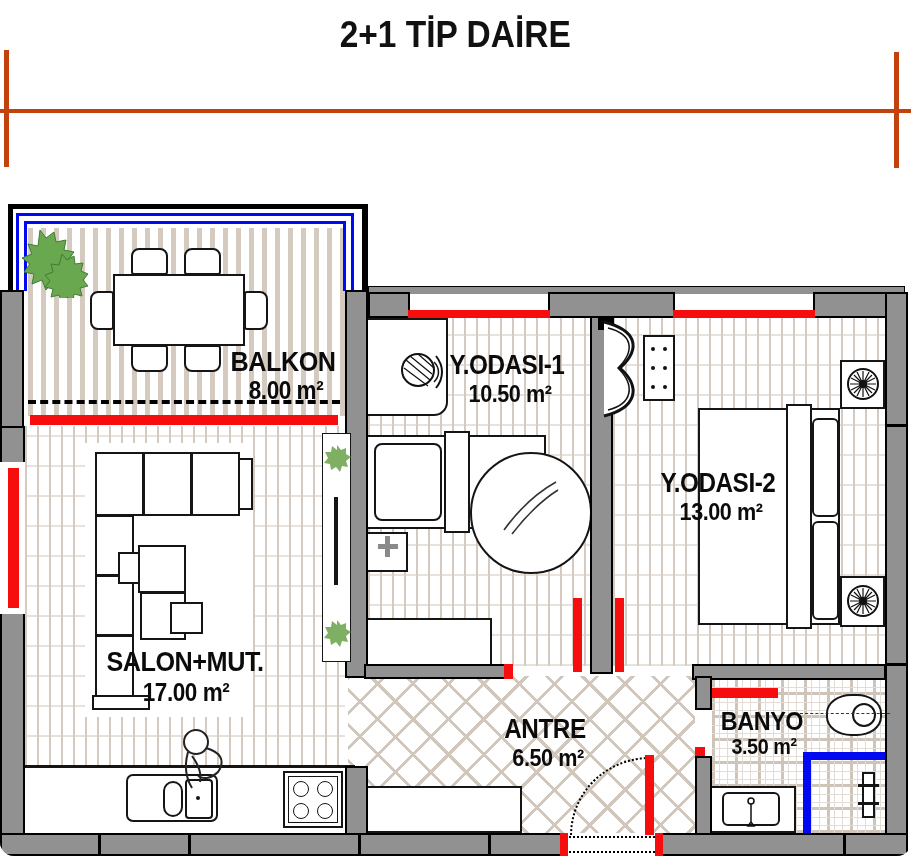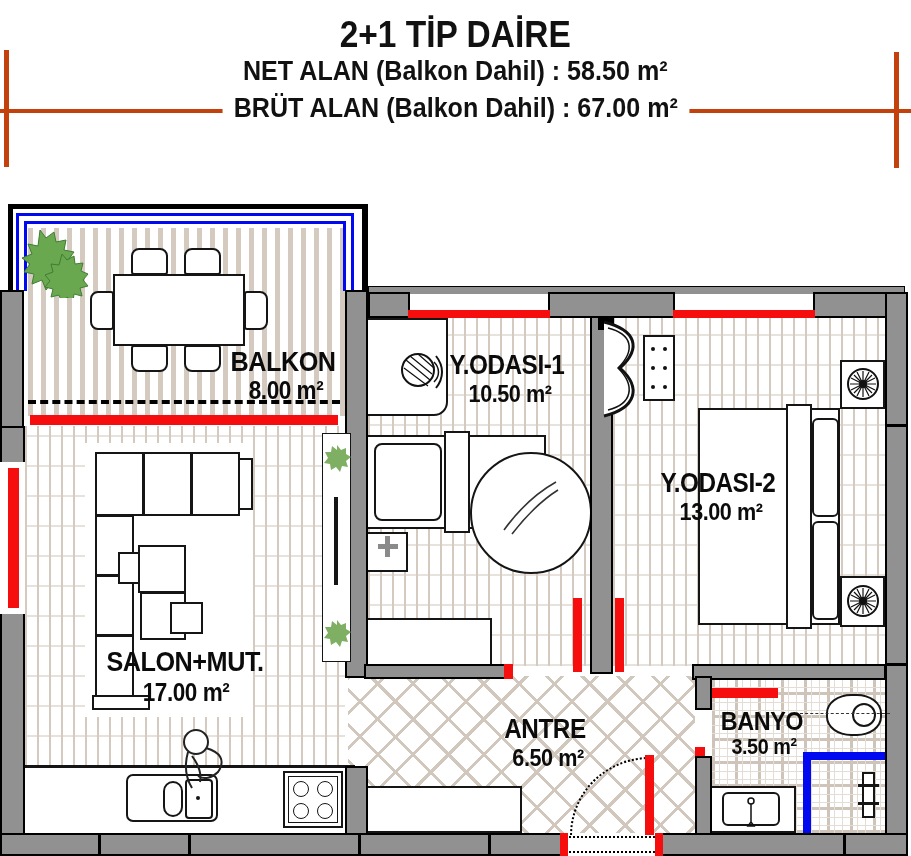--- a/index.html
+++ b/index.html
@@ -1,17 +1,17 @@
 <!DOCTYPE html>
 <html><head>
 <meta charset="utf-8">
 <style>
   html,body{margin:0;padding:0;background:#fff;}
   #stage{position:relative;width:911px;height:856px;background:#fff;overflow:hidden;
-         font-family:"Liberation Sans",sans-serif;}
+         font-family:"Liberation Sans",sans-serif;border-radius:14px;}
   .abs{position:absolute;}
   
   .hline{position:absolute;left:0;width:911px;text-align:center;font-weight:bold;color:#111;white-space:nowrap;}
   .hline span{display:inline-block;transform:scaleX(.93);transform-origin:center;}
   .rule{position:absolute;background:#c2410c;}
   
   .wall{position:absolute;background:#919191;border:2.5px solid #000;box-sizing:border-box;}
   .blk{position:absolute;background:#000;}
   .red{position:absolute;background:#f60d0d;}
   .whitebox{position:absolute;background:#fff;}
@@ -49,26 +49,20 @@
 
 <div id="stage">
 
   <div class="rule" style="left:0;top:109px;width:911px;height:4px;"></div>
   <div class="rule" style="left:4px;top:50px;width:5px;height:117px;"></div>
   <div class="rule" style="left:894px;top:52px;width:5px;height:116px;"></div>
 
   <div class="hline" style="top:14px;font-size:36px;z-index:7;">
     <span>2+1 TİP DAİRE</span>
   </div>
-  <div class="hline" style="top:56px;font-size:27px;z-index:7;">
-    <span>NET ALAN (Balkon Dahil) : 58.50 m²</span>
-  </div>
-  <div class="hline" style="top:93px;font-size:27px;z-index:7;">
-    <span style="background:#fff;padding:0 12px;">BRÜT ALAN (Balkon Dahil) : 67.00 m²</span>
-  </div>
 
   <div class="floor f-planks" style="left:28px;top:228px;width:317px;height:188px;"></div>
   <div class="floor f-parq" style="left:25px;top:426px;width:320px;height:341px;"></div>
   <div class="floor f-parq" style="left:368px;top:317px;width:222px;height:349px;"></div>
   <div class="floor f-parq" style="left:613px;top:317px;width:272px;height:349px;"></div>
   <div class="floor f-diam" style="left:348px;top:676px;width:347px;height:157px;"></div>
   <div class="floor f-tile" style="left:712px;top:678px;width:173px;height:155px;"></div>
 
   <div class="blk" style="left:8px;top:204px;width:360px;height:5px;"></div>
   <div class="blk" style="left:8px;top:204px;width:5px;height:90px;"></div>

